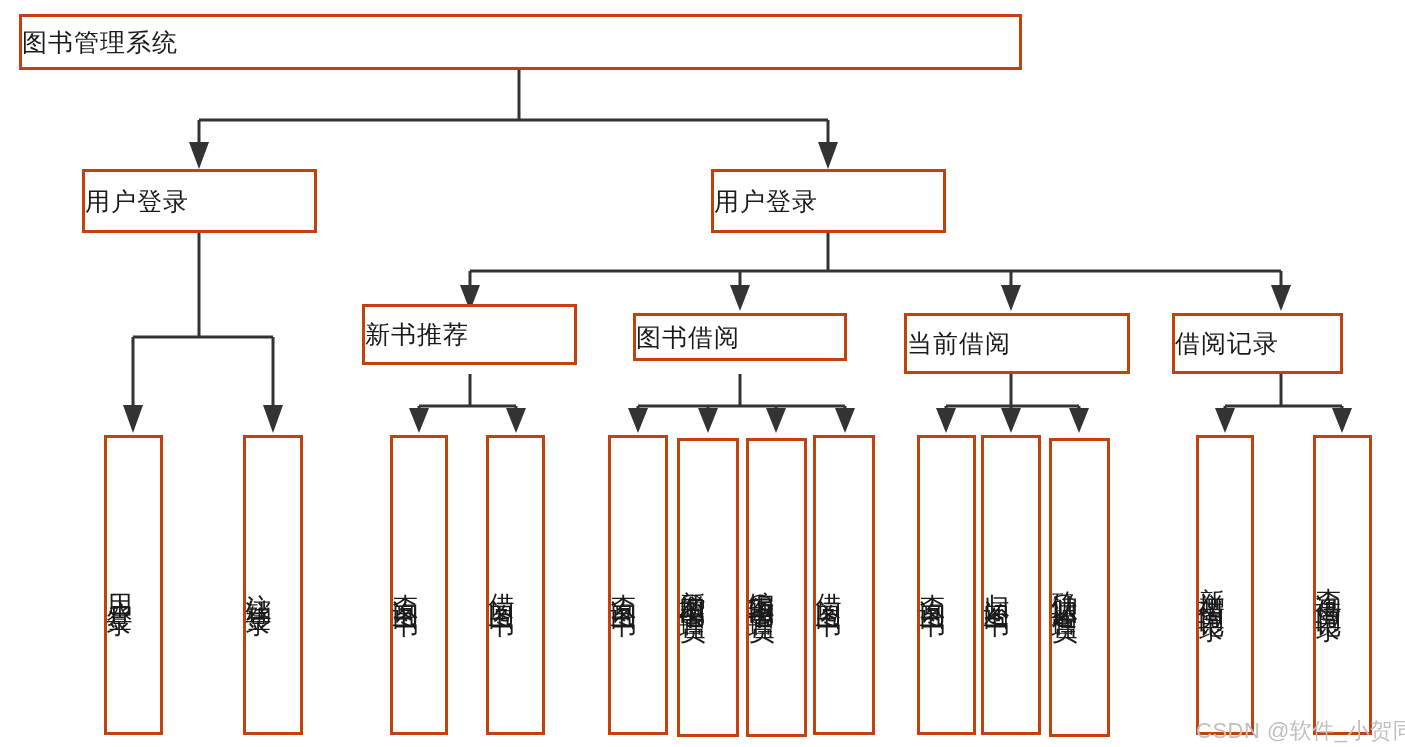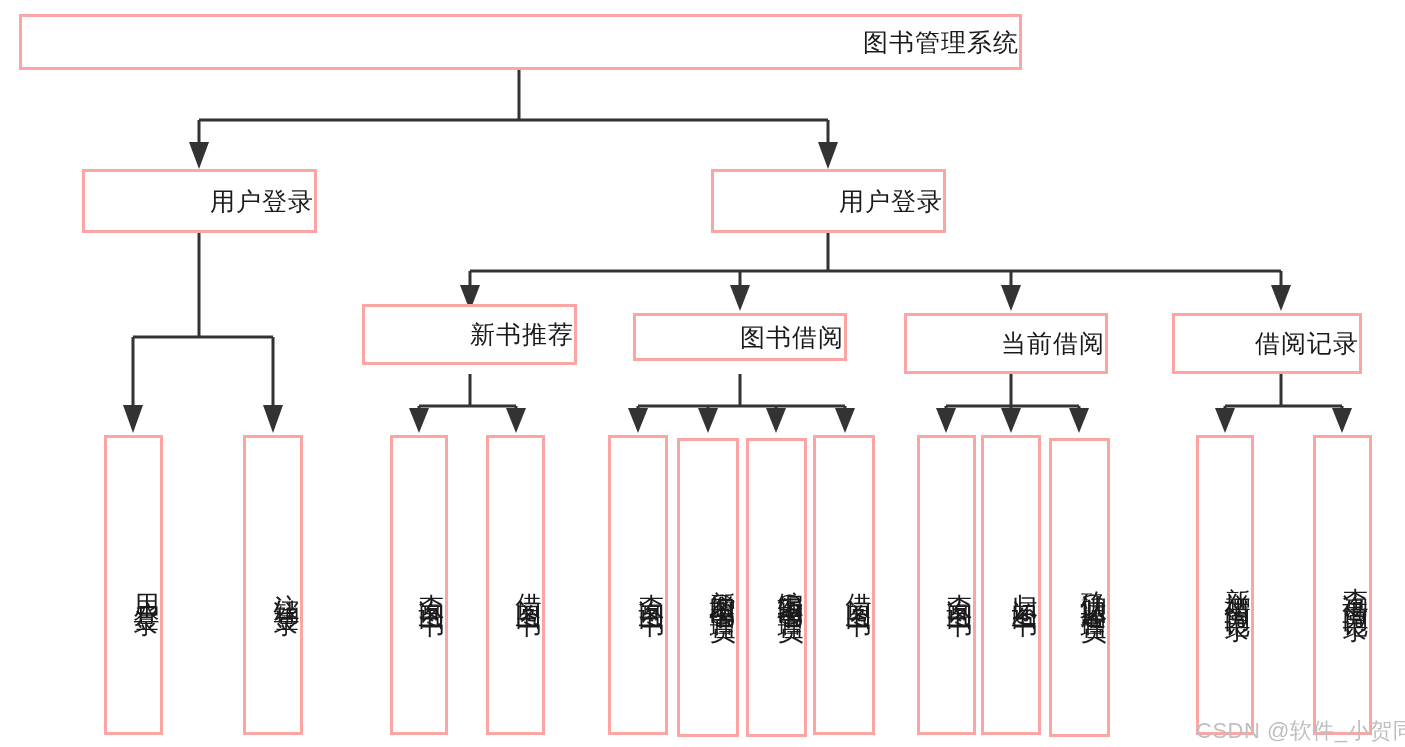--- a/index.html
+++ b/index.html
@@ -19,25 +19,25 @@
     position: absolute;
     left: 0;
     top: 0;
     width: 1405px;
     height: 747px;
     z-index: 1;
   }
   .node {
     position: absolute;
     box-sizing: border-box;
-    border: 3px solid #fca5a5;
+    border: 3px solid #c2410c;
     background: #ffffff;
     display: flex;
     align-items: center;
-    justify-content: flex-end;
+    justify-content: flex-start;
     z-index: 2;
     color: #1a1a1a;
   }
   .node.h { font-size: 25px; letter-spacing: 1px; }
   .node.root { font-size: 25px; }
   .node.v { font-size: 26px; }
   .vtext {
     writing-mode: vertical-rl;
     letter-spacing: 6px;
     line-height: 1;
@@ -117,24 +117,24 @@
   <div class="node h" style="left:711px; top:169px; width:235px; height:64px;">
     <span>用户登录</span>
   </div>
 
   <div class="node h" style="left:362px; top:304px; width:215px; height:61px;">
     <span>新书推荐</span>
   </div>
   <div class="node h" style="left:633px; top:313px; width:214px; height:48px;">
     <span>图书借阅</span>
   </div>
-  <div class="node h" style="left:904px; top:313px; width:204px; height:61px;">
+  <div class="node h" style="left:904px; top:313px; width:226px; height:61px;">
     <span>当前借阅</span>
   </div>
-  <div class="node h" style="left:1172px; top:313px; width:190px; height:61px;padding-left:36px;">
+  <div class="node h" style="left:1172px; top:313px; width:171px; height:61px;">
     <span>借阅记录</span>
   </div>
 
   <div class="node v" style="left:104px; top:435px; width:59px; height:300px;">
     <span class="vtext">用户登录</span>
   </div>
   <div class="node v" style="left:243px; top:435px; width:60px; height:300px;">
     <span class="vtext">注销登录</span>
   </div>
 

